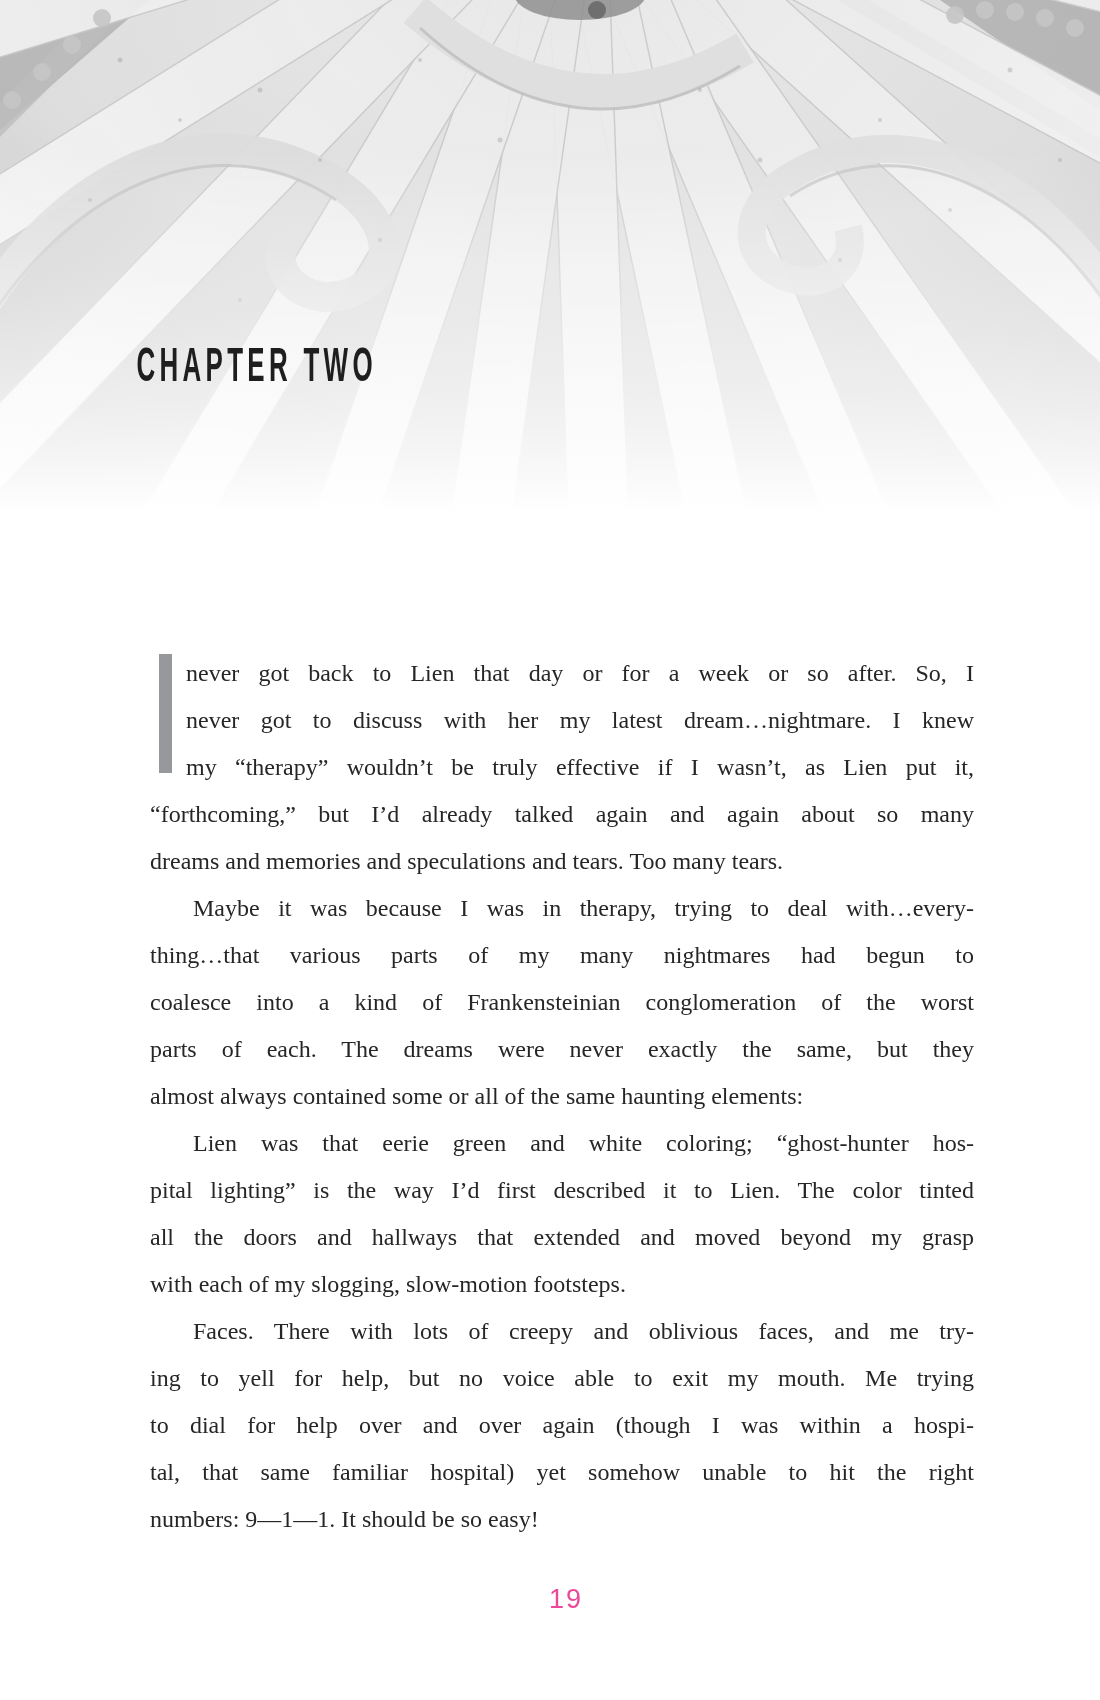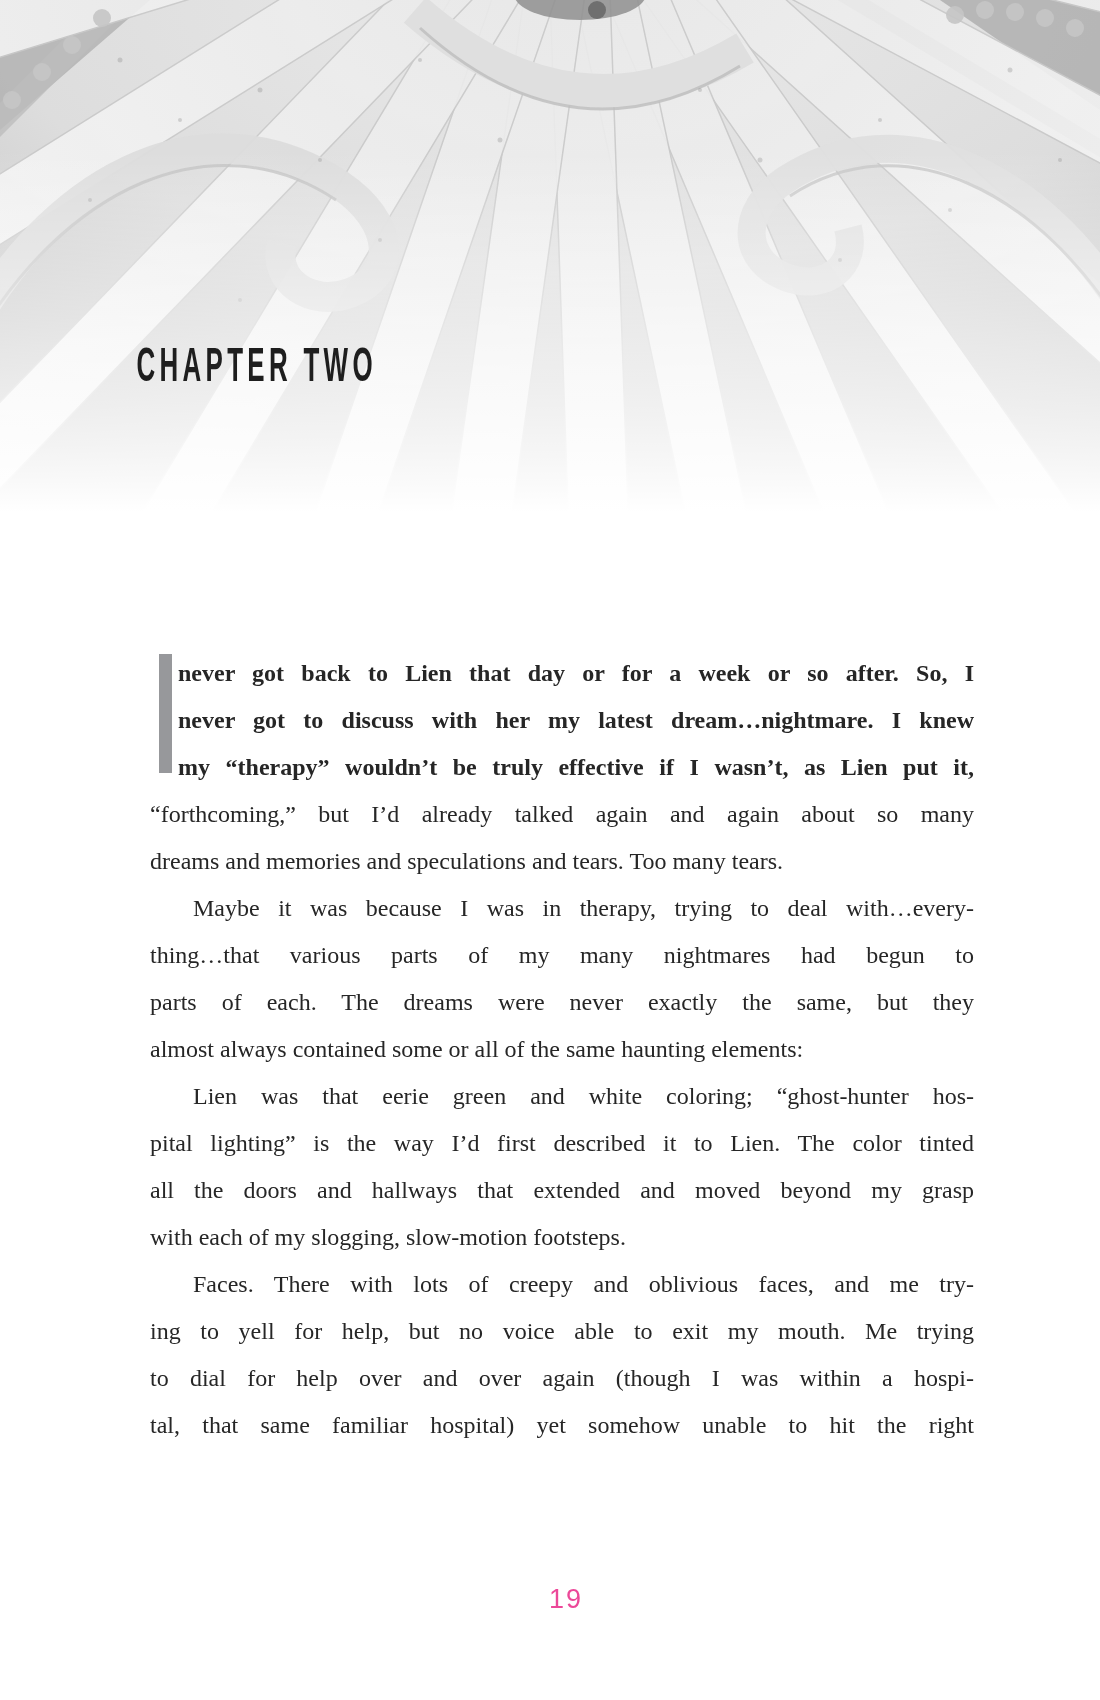--- a/index.html
+++ b/index.html
@@ -26,21 +26,21 @@
     letter-spacing:8px; margin-left:34px; white-space:nowrap;
   }
 
   
   .body-text {
     position:absolute; left:150px; top:650px; width:824px;
     font-size:24px; line-height:47px; color:#262626;
   }
   .paragraph { margin:0; }
   .line { margin:0; text-align:justify; text-align-last:justify; }
-  .line.inset  { margin-left:28px;font-weight:bold; }
+  .line.inset  { margin-left:36px; }
   .line.indent { text-indent:43px; }
   .line.last   { text-align-last:left; }
 
   .dropcap-bar {
     position:absolute; left:9px; top:4px;
     width:13px; height:119px;
     background:#97989b; color:transparent;
     overflow:hidden; font-size:10px; line-height:10px;
   }
 
@@ -156,36 +156,38 @@
       <p class="line inset">never got back to Lien that day or for a week or so after. So, I</p>
       <p class="line inset">never got to discuss with her my latest dream…nightmare. I knew</p>
       <p class="line inset">my “therapy” wouldn’t be truly effective if I wasn’t, as Lien put it,</p>
       <p class="line">“forthcoming,” but I’d already talked again and again about so many</p>
       <p class="line last">dreams and memories and speculations and tears. Too many tears.</p>
     </div>
 
     <div class="paragraph">
       <p class="line indent">Maybe it was because I was in therapy, trying to deal with…every-</p>
       <p class="line">thing…that various parts of my many nightmares had begun to</p>
+      <p class="line">coalesce into a kind of Frankensteinian conglomeration of the worst</p>
       <p class="line">parts of each. The dreams were never exactly the same, but they</p>
       <p class="line last">almost always contained some or all of the same haunting elements:</p>
     </div>
 
     <div class="paragraph">
       <p class="line indent">Lien was that eerie green and white coloring; “ghost-hunter hos-</p>
       <p class="line">pital lighting” is the way I’d first described it to Lien. The color tinted</p>
       <p class="line">all the doors and hallways that extended and moved beyond my grasp</p>
       <p class="line last">with each of my slogging, slow-motion footsteps.</p>
     </div>
 
     <div class="paragraph">
       <p class="line indent">Faces. There with lots of creepy and oblivious faces, and me try-</p>
       <p class="line">ing to yell for help, but no voice able to exit my mouth. Me trying</p>
       <p class="line">to dial for help over and over again (though I was within a hospi-</p>
       <p class="line">tal, that same familiar hospital) yet somehow unable to hit the right</p>
+      <p class="line last">numbers: 9—1—1. It should be so easy!</p>
     </div>
   </main>
 
   <footer class="page-number">
     <span>19</span>
   </footer>
 
 </div>
 
 </body></html>

